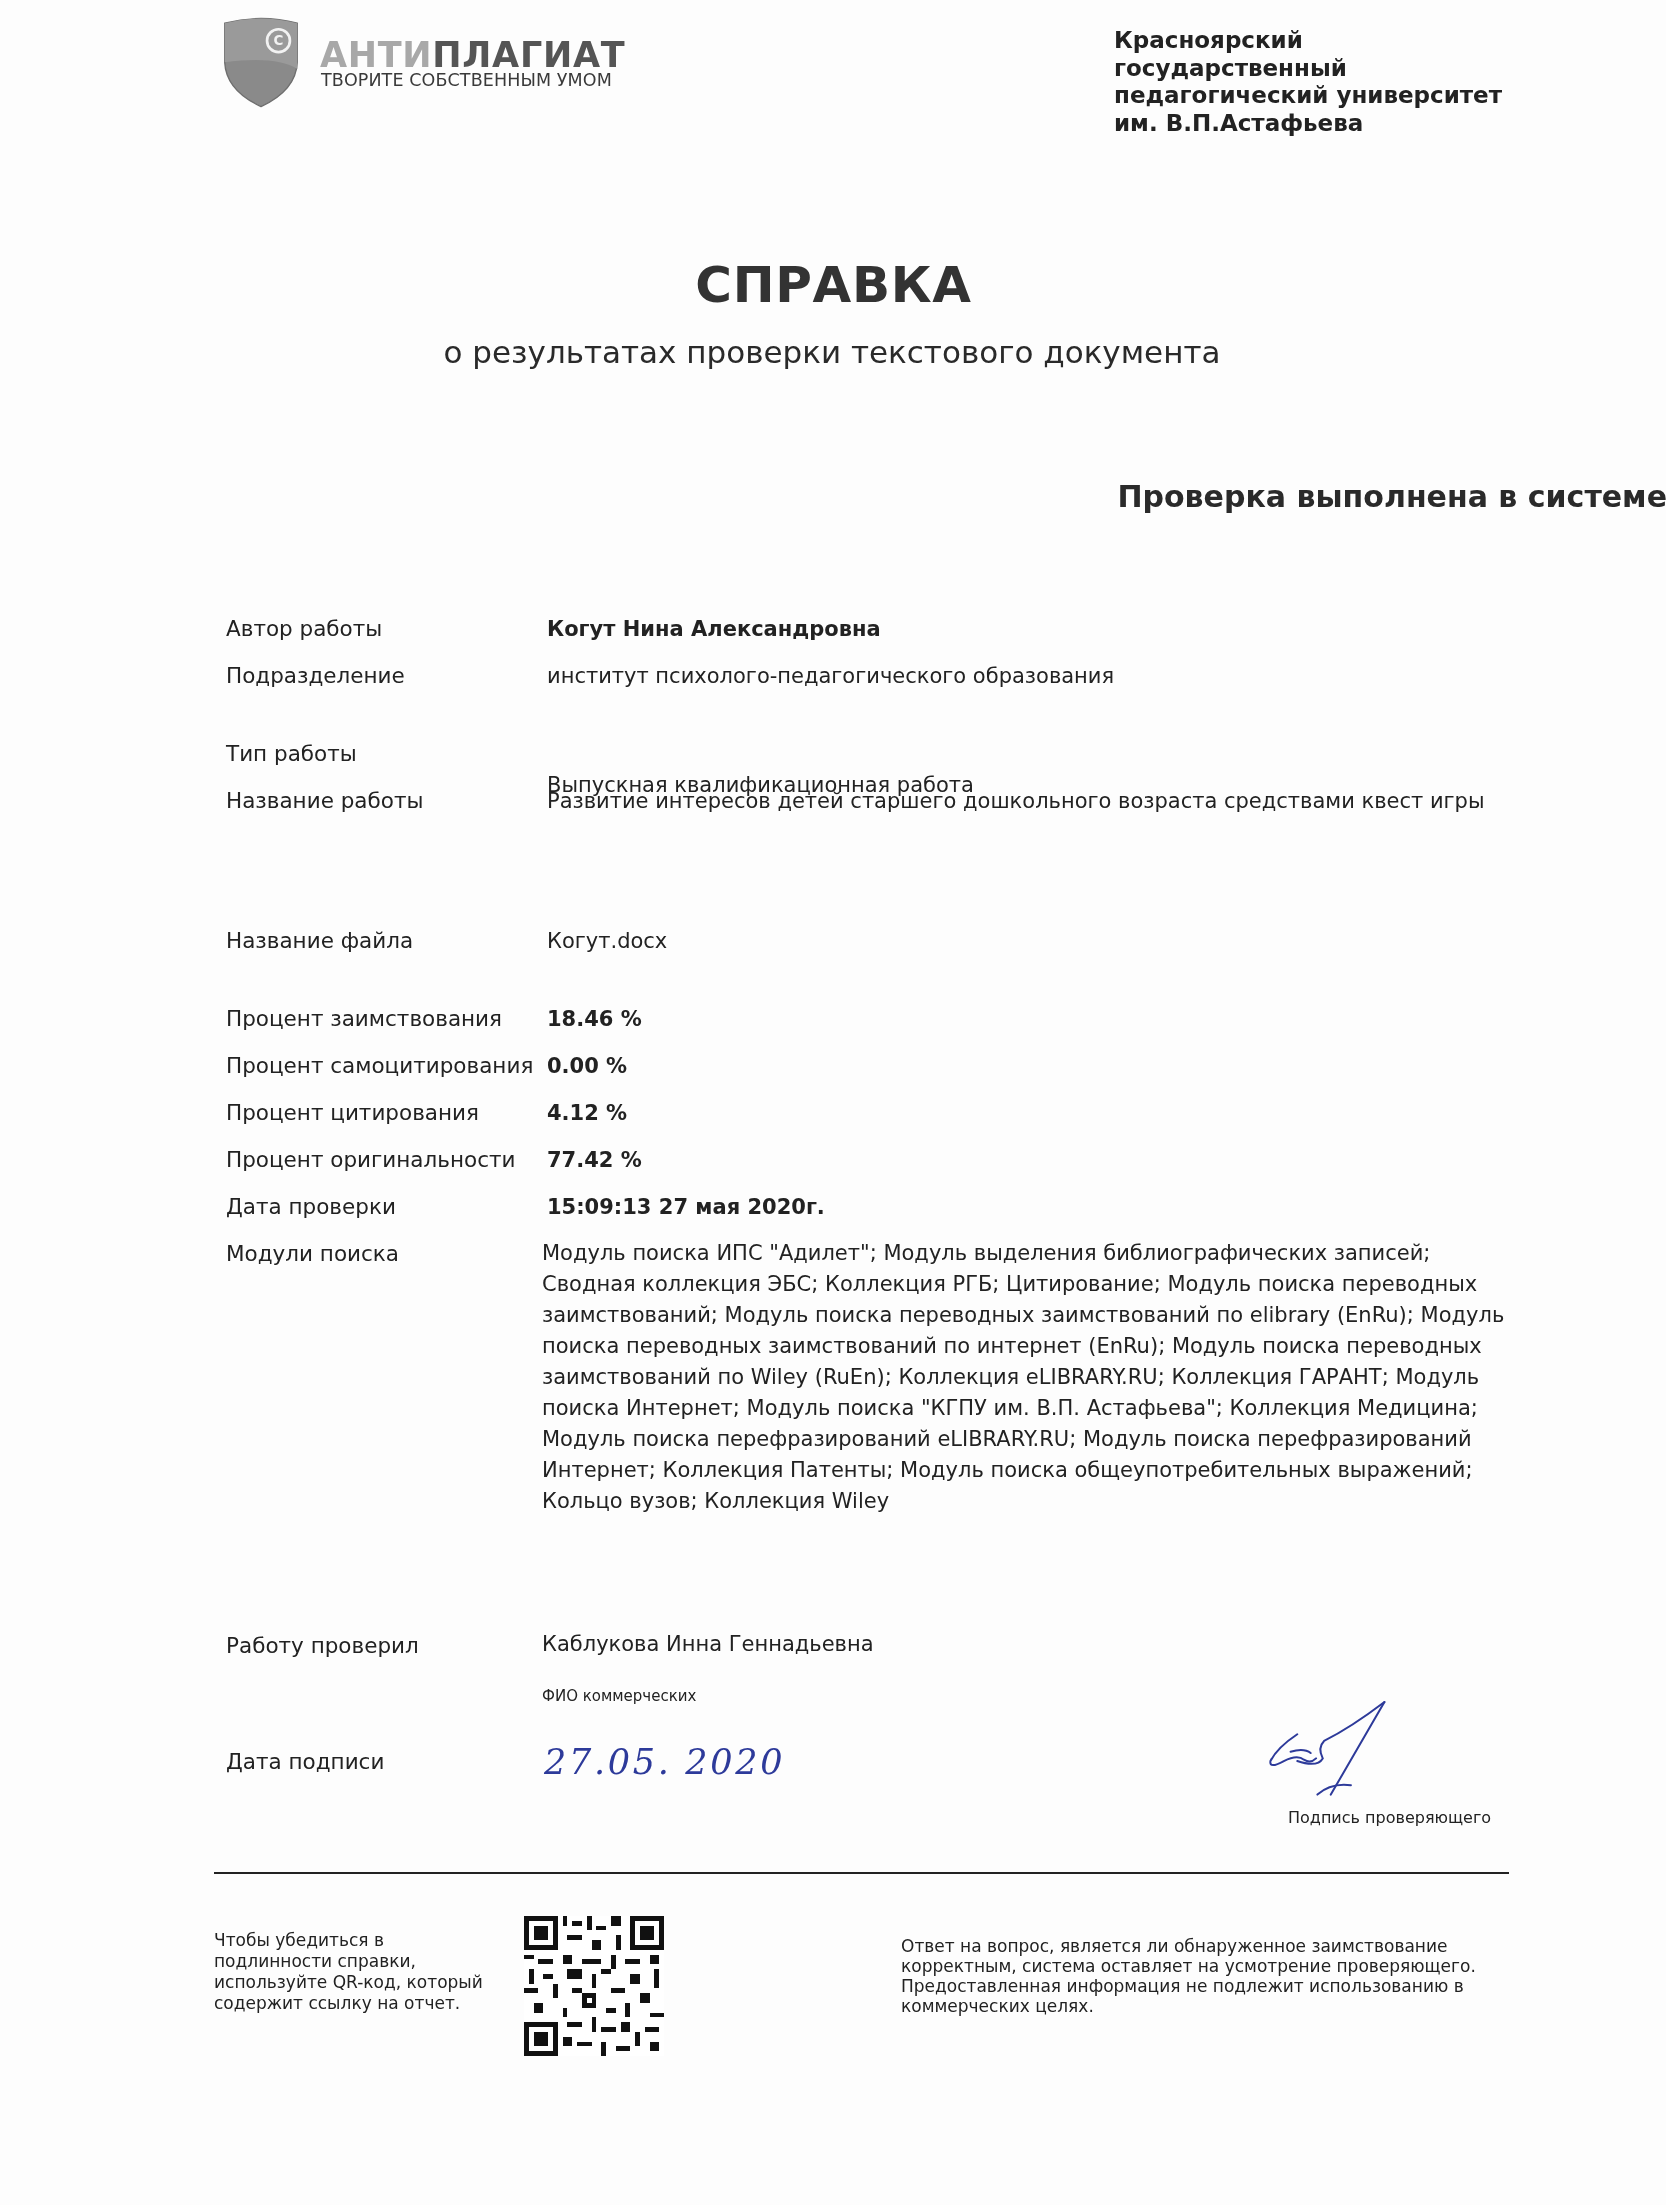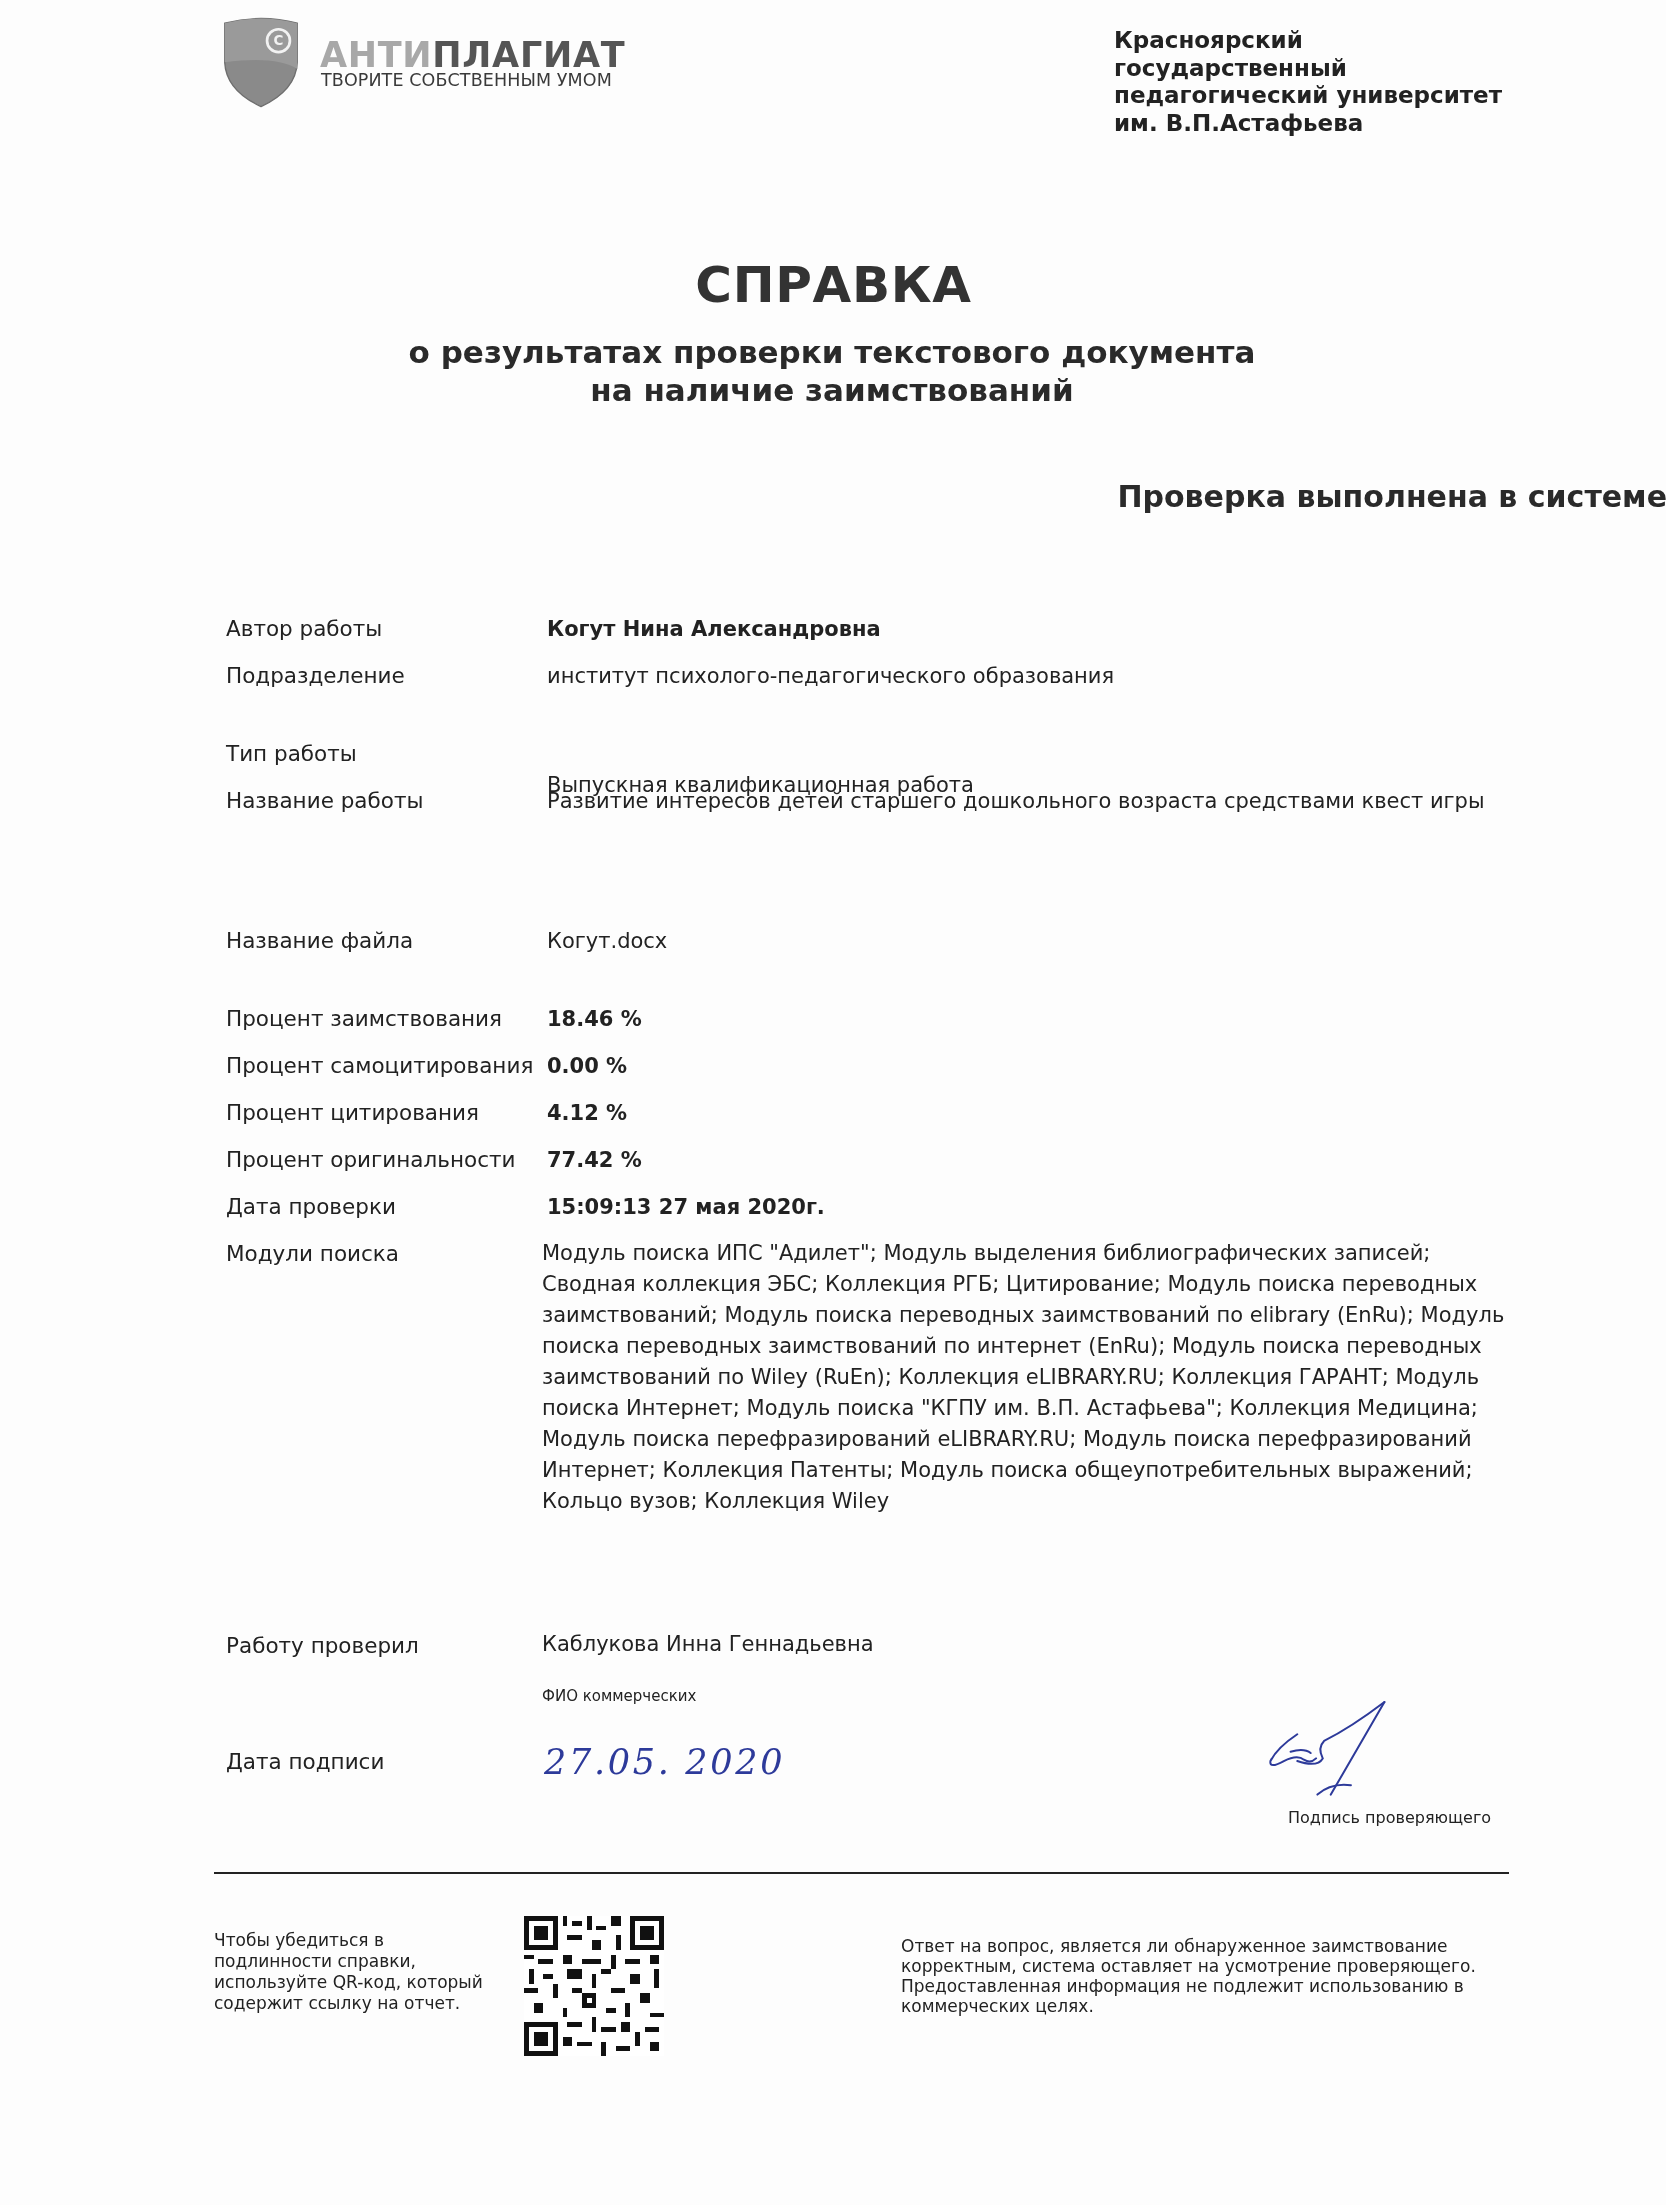--- a/index.html
+++ b/index.html
@@ -28,21 +28,21 @@
     color: #222; width: 417px;
   }
 
   
   .title-main {
     left: 0; width: 1667px; top: 256px; text-align: center;
     font-size: 50px; font-weight: bold; color: #333; letter-spacing: 0.7px;
   }
   .title-sub {
     left: 0; width: 1664px; top: 333px; text-align: center;
-    font-size: 31px; font-weight: bold; color: #2a2a2a; line-height: 38px;
+    font-size: 31px; font-weight: normal; color: #2a2a2a; line-height: 38px;
   }
   .system-line {
     left: 0; width: 1667px; top: 477px; text-align: right;
     font-size: 30px; font-weight: bold; color: #2a2a2a; line-height: 40px;
   }
 
   
   .label { left: 206px; font-size: 21.5px; color: #222; white-space: nowrap; margin-left: 20px; }
   .value { left: 547px; font-size: 21px; color: #222; white-space: nowrap; }
   .value.bold { font-weight: bold; }
@@ -87,21 +87,20 @@
 <div class="abs university">
   <div>Красноярский</div>
   <div>государственный</div>
   <div>педагогический университет</div>
   <div>им. В.П.Астафьева</div>
 </div>
 
 <div class="abs title-main">СПРАВКА</div>
 <div class="abs title-sub">
   <div>о результатах проверки текстового документа</div>
-  <div>на наличие заимствований</div>
 </div>
 <div class="abs system-line">
   <div>Проверка выполнена в системе</div>
 </div>
 
 <div class="abs label" style="top:616px">Автор работы</div>
 <div class="abs value bold" style="top:617px">Когут Нина Александровна</div>
 
 <div class="abs label" style="top:663px">Подразделение</div>
 <div class="abs value" style="top:664px">институт психолого-педагогического образования</div>

